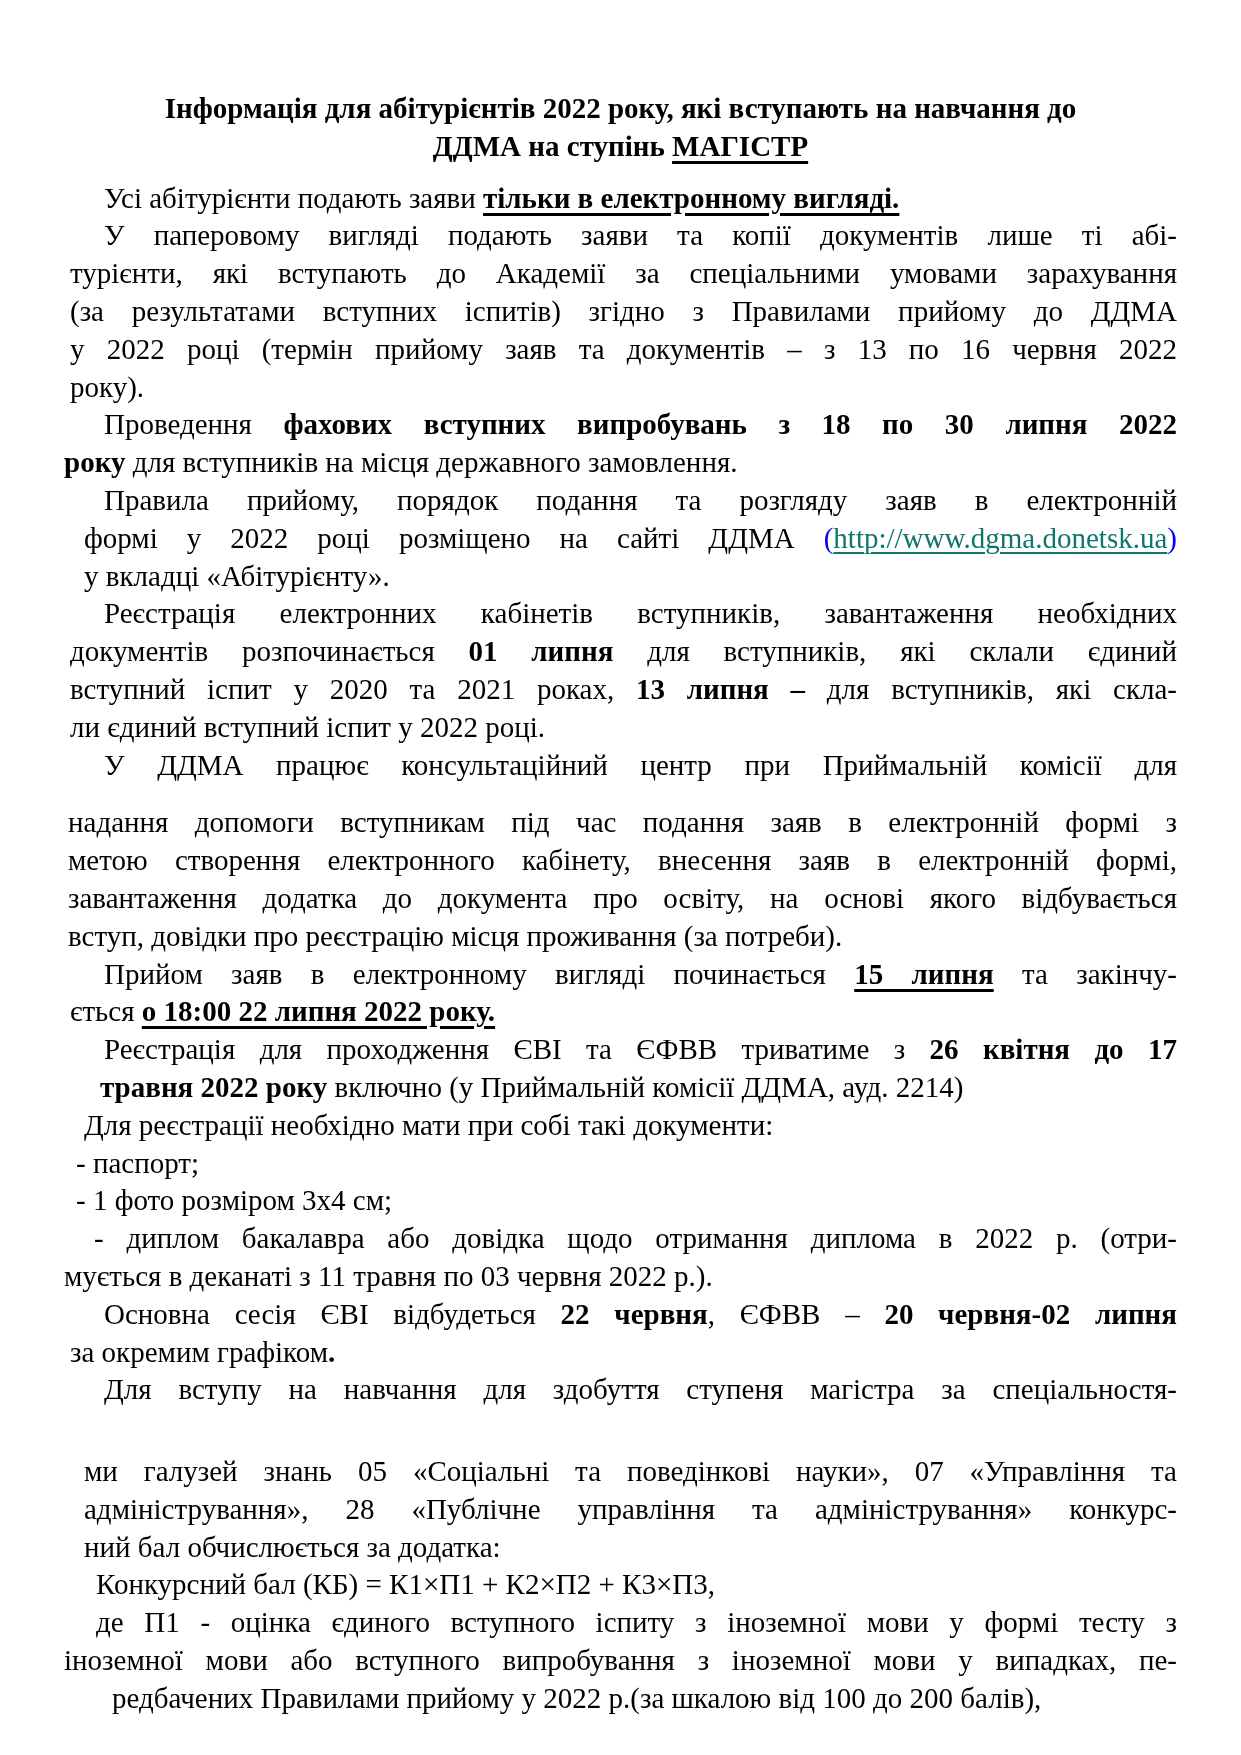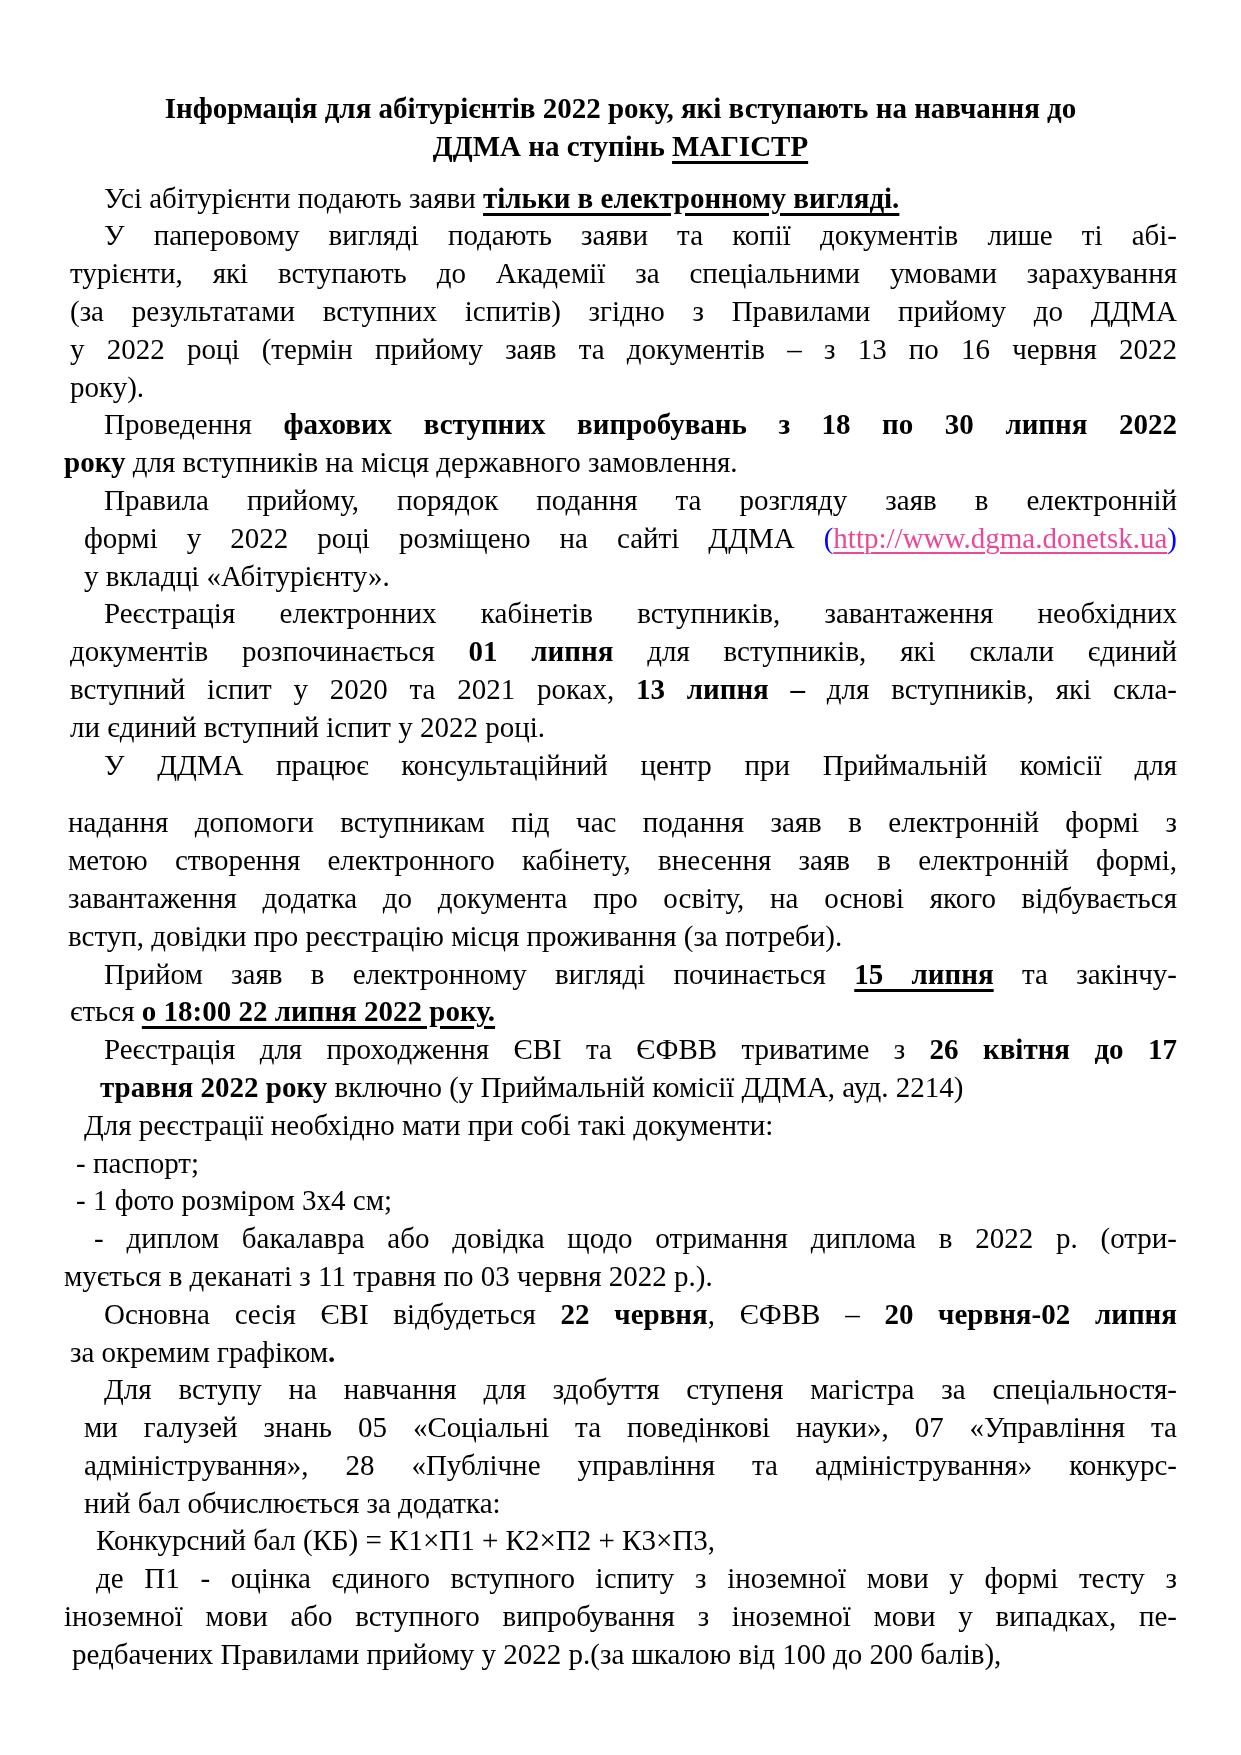--- a/index.html
+++ b/index.html
@@ -26,21 +26,21 @@
   }
   .block { margin: 0; }
   .title-block { margin-bottom: 14px; }
   .line { text-align: left; white-space: normal; }
   .line.just { text-align: justify; text-align-last: justify; }
   .line.center { text-align: center; text-align-last: center; }
   .b { font-weight: bold; }
   .u { text-decoration: underline; text-decoration-thickness: 3px; text-underline-offset: 5px; }
   .blue { color: #0000FF; }
   a.link {
-    color: #ec4899;
+    color: #0f766e;
     text-decoration: underline;
     text-decoration-thickness: 2px;
     text-underline-offset: 4px;
     cursor: pointer;
   }
 </style>
 </head>
 <body>
 
 <div class="page">
@@ -97,26 +97,26 @@
         <div class="line" style="padding-left: 12px;"><span>- 1 фото розміром 3х4 см;</span></div>
         <div class="line just" style="padding-left: 30px;"><span>- диплом бакалавра або довідка щодо отримання диплома в 2022 р. (отри-</span></div>
         <div class="line"><span>мується в деканаті з 11 травня по 03 червня 2022 р.).</span></div>
       </div>
       <div class="block">
         <div class="line just" style="padding-left: 40px;"><span>Основна сесія ЄВІ відбудеться </span><span class="b">22 червня</span><span>, ЄФВВ – </span><span class="b">20 червня-02 липня</span></div>
         <div class="line" style="padding-left: 6px;"><span>за окремим графіком</span><span class="b">.</span></div>
       </div>
       <div class="block">
         <div class="line just" style="padding-left: 40px;"><span>Для вступу на навчання для здобуття ступеня магістра за спеціальностя-</span></div>
-        <div class="line just" style="padding-left: 20px;"><span>ми галузей знань 05 «Соціальні та поведінкові науки», 07 «Управління та</span></div>
+        <div class="line just" style="padding-left: 20px; margin-top: 44px;"><span>ми галузей знань 05 «Соціальні та поведінкові науки», 07 «Управління та</span></div>
         <div class="line just" style="padding-left: 20px;"><span>адміністрування», 28 «Публічне управління та адміністрування» конкурс-</span></div>
         <div class="line" style="padding-left: 20px;"><span>ний бал обчислюється за додатка:</span></div>
       </div>
       <div class="block">
         <div class="line" style="padding-left: 32px;"><span>Конкурсний бал (КБ) = К1×П1 + К2×П2 + К3×П3,</span></div>
       </div>
       <div class="block">
         <div class="line just" style="padding-left: 32px;"><span>де П1 - оцінка єдиного вступного іспиту з іноземної мови у формі тесту з</span></div>
         <div class="line just"><span>іноземної мови або вступного випробування з іноземної мови у випадках, пе-</span></div>
-        <div class="line" style="padding-left: 8px;"><span>редбачених Правилами прийому у 2022 р.(за шкалою від 100 до 200 балів),</span></div>
+        <div class="line" style="padding-left: 8px; margin-left: 40px;"><span>редбачених Правилами прийому у 2022 р.(за шкалою від 100 до 200 балів),</span></div>
       </div>
     </div>
 </div>
 
 </body></html>

